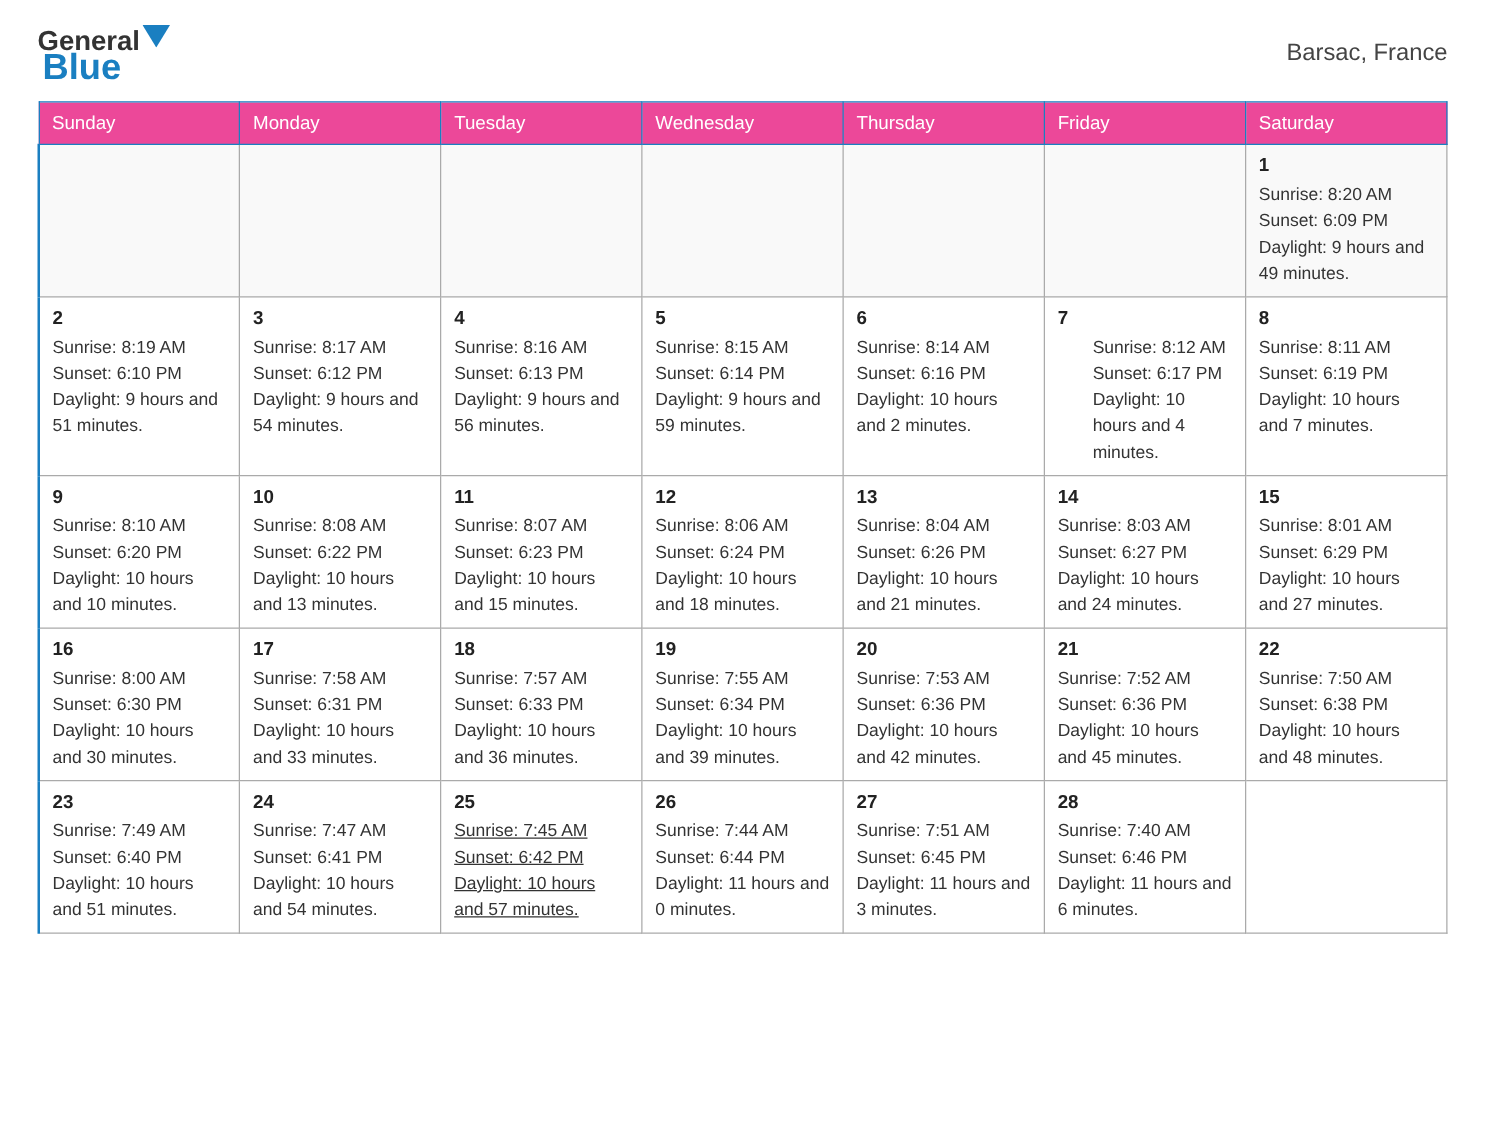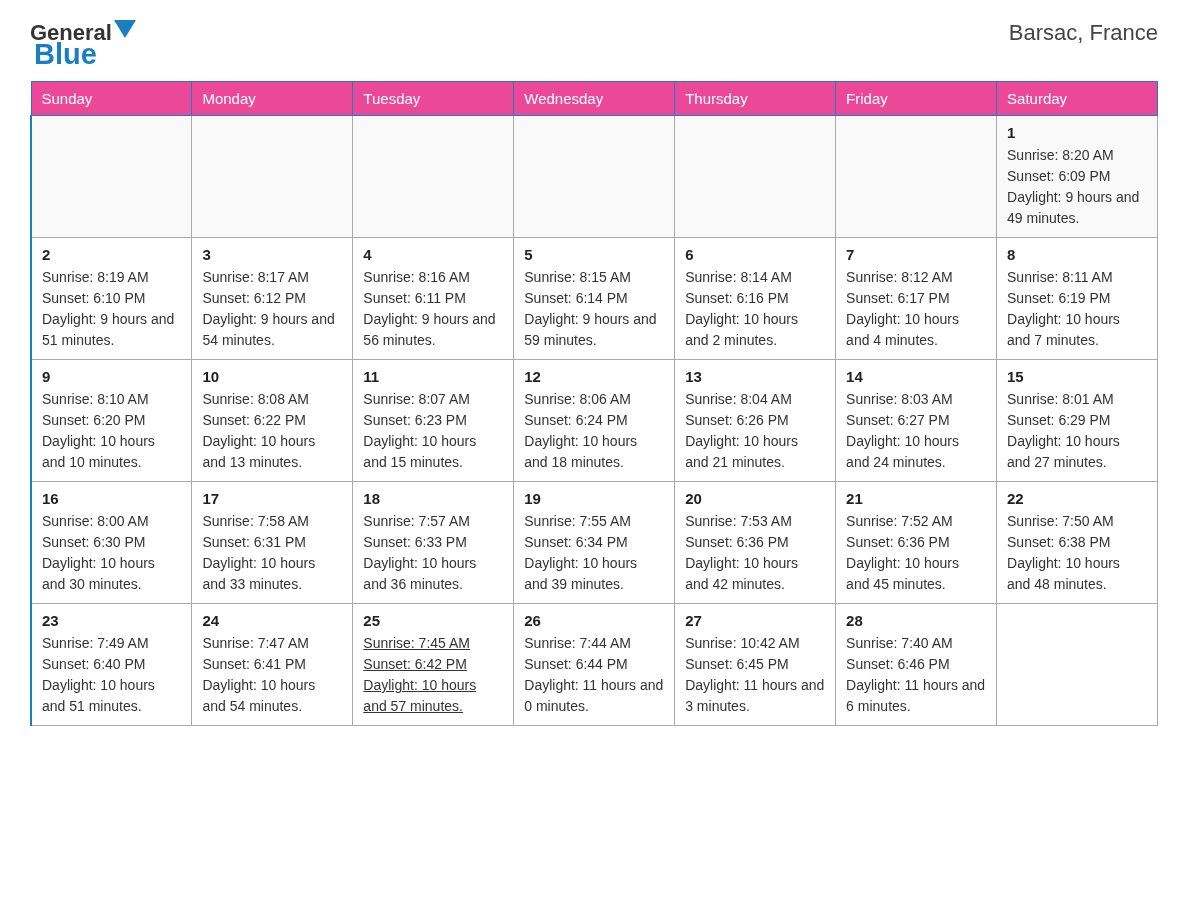--- a/index.html
+++ b/index.html
@@ -34,23 +34,23 @@
     .title-block {
       text-align: right;
     }
     .month-title {
       font-size: 52px;
       font-weight: bold;
       color: #222;
       line-height: 1.1;
     }
     .location {
-      font-size: 22px;
+      font-size: 19px;
       color: #444;
-      margin-top: 0;
+      margin-top: 12px;
     }
     table {
       width: 100%;
       border-collapse: collapse;
       margin-top: 10px;
     }
     thead tr th {
       background-color: #ec4899;
       color: #fff;
       font-size: 15px;
@@ -149,38 +149,38 @@
         </td>
         <td>
           <span class="day-number">3</span>
           <div class="day-info" style="white-space: pre-line;">Sunrise: 8:17 AM
 Sunset: 6:12 PM
 Daylight: 9 hours and 54 minutes.</div>
         </td>
         <td>
           <span class="day-number">4</span>
           <div class="day-info" style="white-space: pre-line;">Sunrise: 8:16 AM
-Sunset: 6:11 PM
+Sunset: 6:13 PM
 Daylight: 9 hours and 56 minutes.</div>
         </td>
         <td>
           <span class="day-number">5</span>
           <div class="day-info" style="white-space: pre-line;">Sunrise: 8:15 AM
 Sunset: 6:14 PM
 Daylight: 9 hours and 59 minutes.</div>
         </td>
         <td>
           <span class="day-number">6</span>
           <div class="day-info" style="white-space: pre-line;">Sunrise: 8:14 AM
 Sunset: 6:16 PM
 Daylight: 10 hours and 2 minutes.</div>
         </td>
         <td>
           <span class="day-number">7</span>
-          <div class="day-info" style="white-space: pre-line;">Sunrise: 8:12 AM
+          <div class="day-info" style="white-space: pre-line; margin-left: 28px;">Sunrise: 8:12 AM
 Sunset: 6:17 PM
 Daylight: 10 hours and 4 minutes.</div>
         </td>
         <td>
           <span class="day-number">8</span>
           <div class="day-info" style="white-space: pre-line;">Sunrise: 8:11 AM
 Sunset: 6:19 PM
 Daylight: 10 hours and 7 minutes.</div>
         </td>
       </tr>
@@ -292,21 +292,21 @@
 Daylight: 10 hours and 57 minutes.</div>
         </td>
         <td>
           <span class="day-number">26</span>
           <div class="day-info" style="white-space: pre-line;">Sunrise: 7:44 AM
 Sunset: 6:44 PM
 Daylight: 11 hours and 0 minutes.</div>
         </td>
         <td>
           <span class="day-number">27</span>
-          <div class="day-info" style="white-space: pre-line;">Sunrise: 10:42 AM
+          <div class="day-info" style="white-space: pre-line;">Sunrise: 7:51 AM
 Sunset: 6:45 PM
 Daylight: 11 hours and 3 minutes.</div>
         </td>
         <td>
           <span class="day-number">28</span>
           <div class="day-info" style="white-space: pre-line;">Sunrise: 7:40 AM
 Sunset: 6:46 PM
 Daylight: 11 hours and 6 minutes.</div>
         </td>
         <td class="empty-cell"></td>

